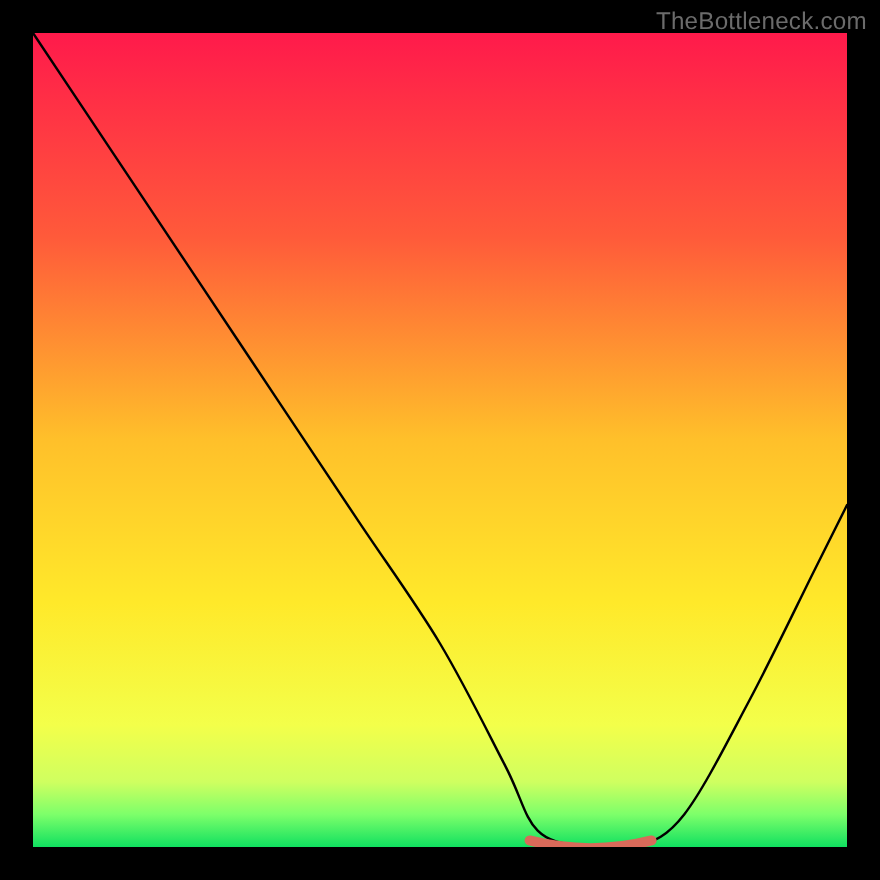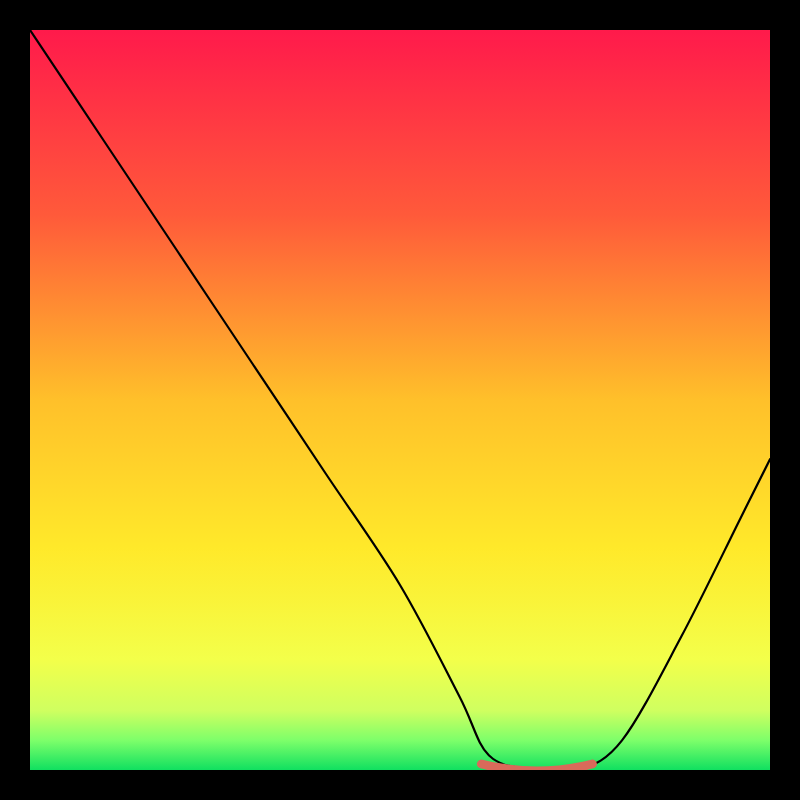--- a/index.html
+++ b/index.html
@@ -37,20 +37,21 @@
   .plot svg {
     display: block;
     width: 740px;
     height: 740px;
   }
 </style>
 </head>
 <body>
 
 <div class="container">
+  <div class="watermark">TheBottleneck.com</div>
 
   <div class="plot">
     <svg id="chart-svg" viewBox="0 0 740 740" preserveAspectRatio="none">
       <defs>
         <linearGradient id="bg-grad" x1="0" y1="0" x2="0" y2="1">
             <stop offset="0.00%" stop-color="#ff1a4b"></stop>
             <stop offset="25.00%" stop-color="#ff5a3a"></stop>
             <stop offset="50.00%" stop-color="#ffc02a"></stop>
             <stop offset="70.00%" stop-color="#ffe92a"></stop>
             <stop offset="85.00%" stop-color="#f3ff4a"></stop>

